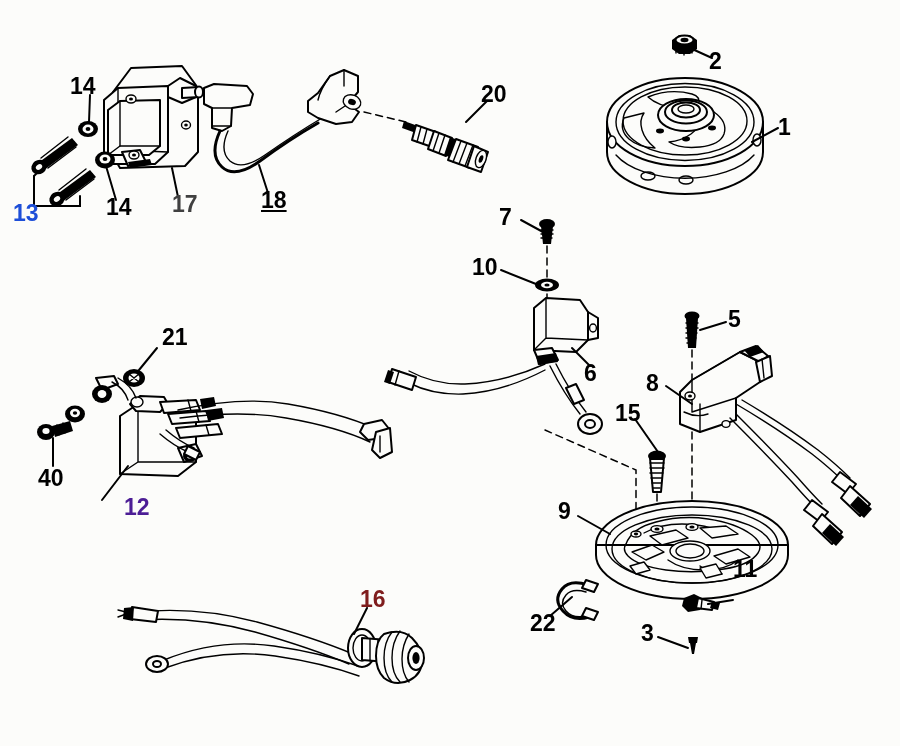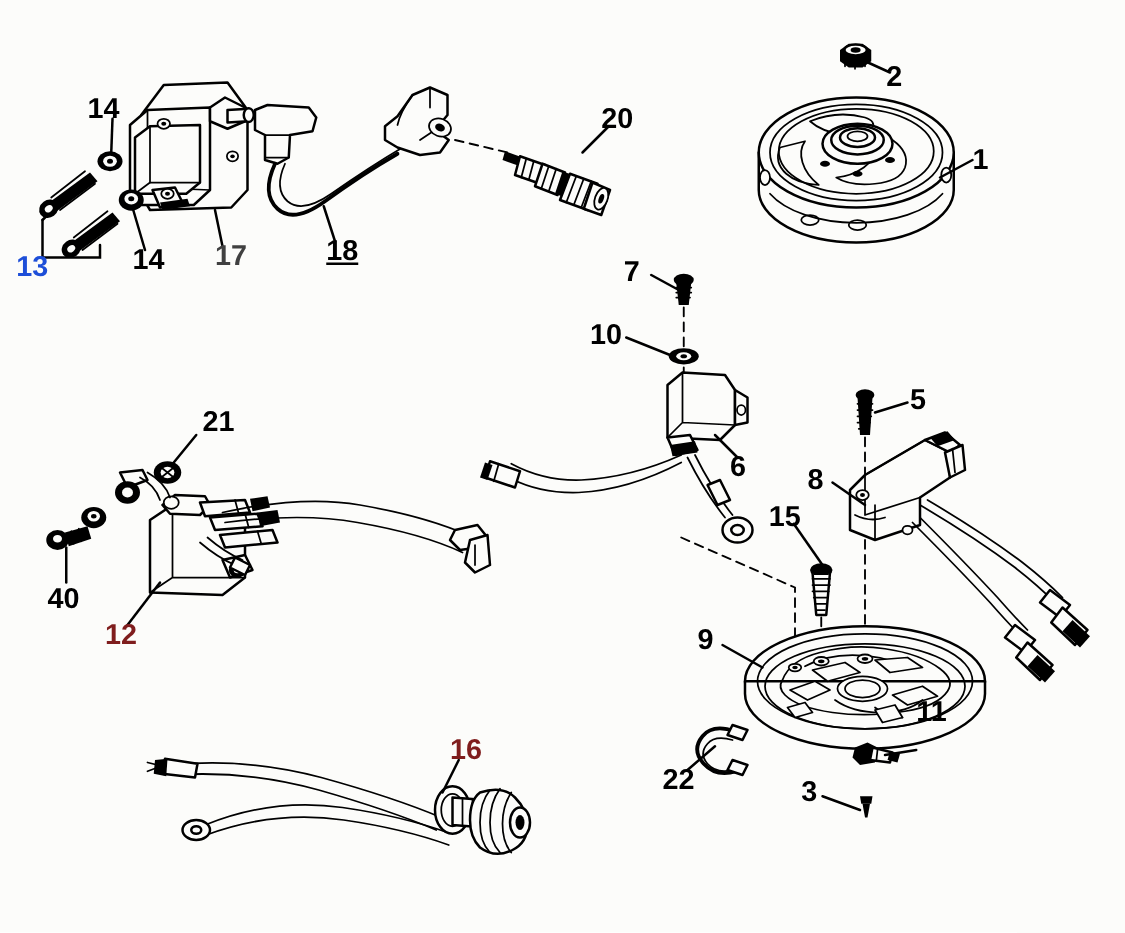--- a/index.html
+++ b/index.html
@@ -432,21 +432,21 @@
 <div class="cal" style="left:558px;top:498px;">
   <span style="font:bold 23px 'Liberation Sans',sans-serif;color:#000;">9</span>
 </div>
 <div class="cal" style="left:472px;top:254px;">
   <span style="font:bold 23px 'Liberation Sans',sans-serif;color:#000;">10</span>
 </div>
 <div class="cal" style="left:733px;top:556px;">
   <span style="font:bold 23px 'Liberation Sans',sans-serif;color:#000;">11</span>
 </div>
 <div class="cal" style="left:84px;top:494px;">
-  <span style="font:bold 23px 'Liberation Sans',sans-serif;color:#7f1d1d;">12</span>
+  <span style="font:bold 23px 'Liberation Sans',sans-serif;color:#4c1d95;margin-left:40px;">12</span>
 </div>
 <div class="cal" style="left:13px;top:200px;">
   <span style="font:bold 23px 'Liberation Sans',sans-serif;color:#1d4ed8;">13</span>
 </div>
 <div class="cal" style="left:70px;top:73px;">
   <span style="font:bold 23px 'Liberation Sans',sans-serif;color:#000;">14</span>
 </div>
 <div class="cal" style="left:106px;top:194px;">
   <span style="font:bold 23px 'Liberation Sans',sans-serif;color:#000;">14</span>
 </div>

